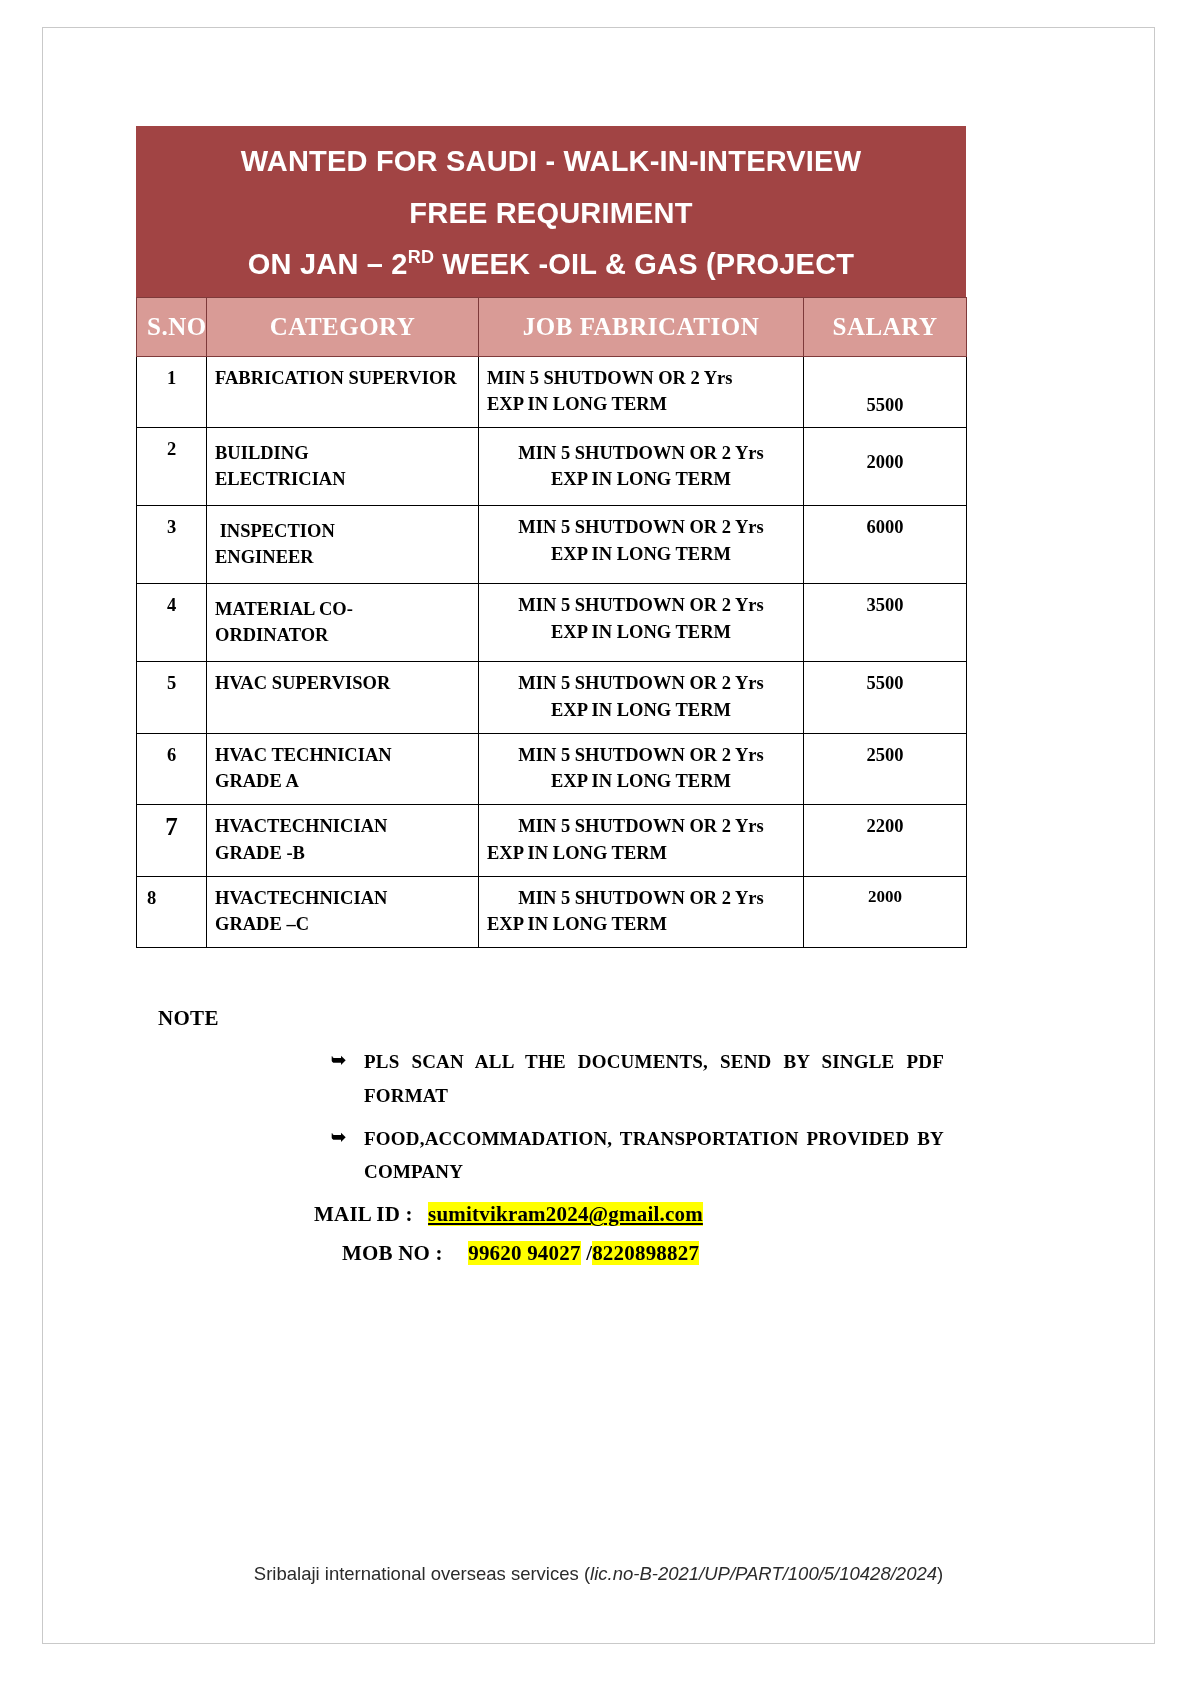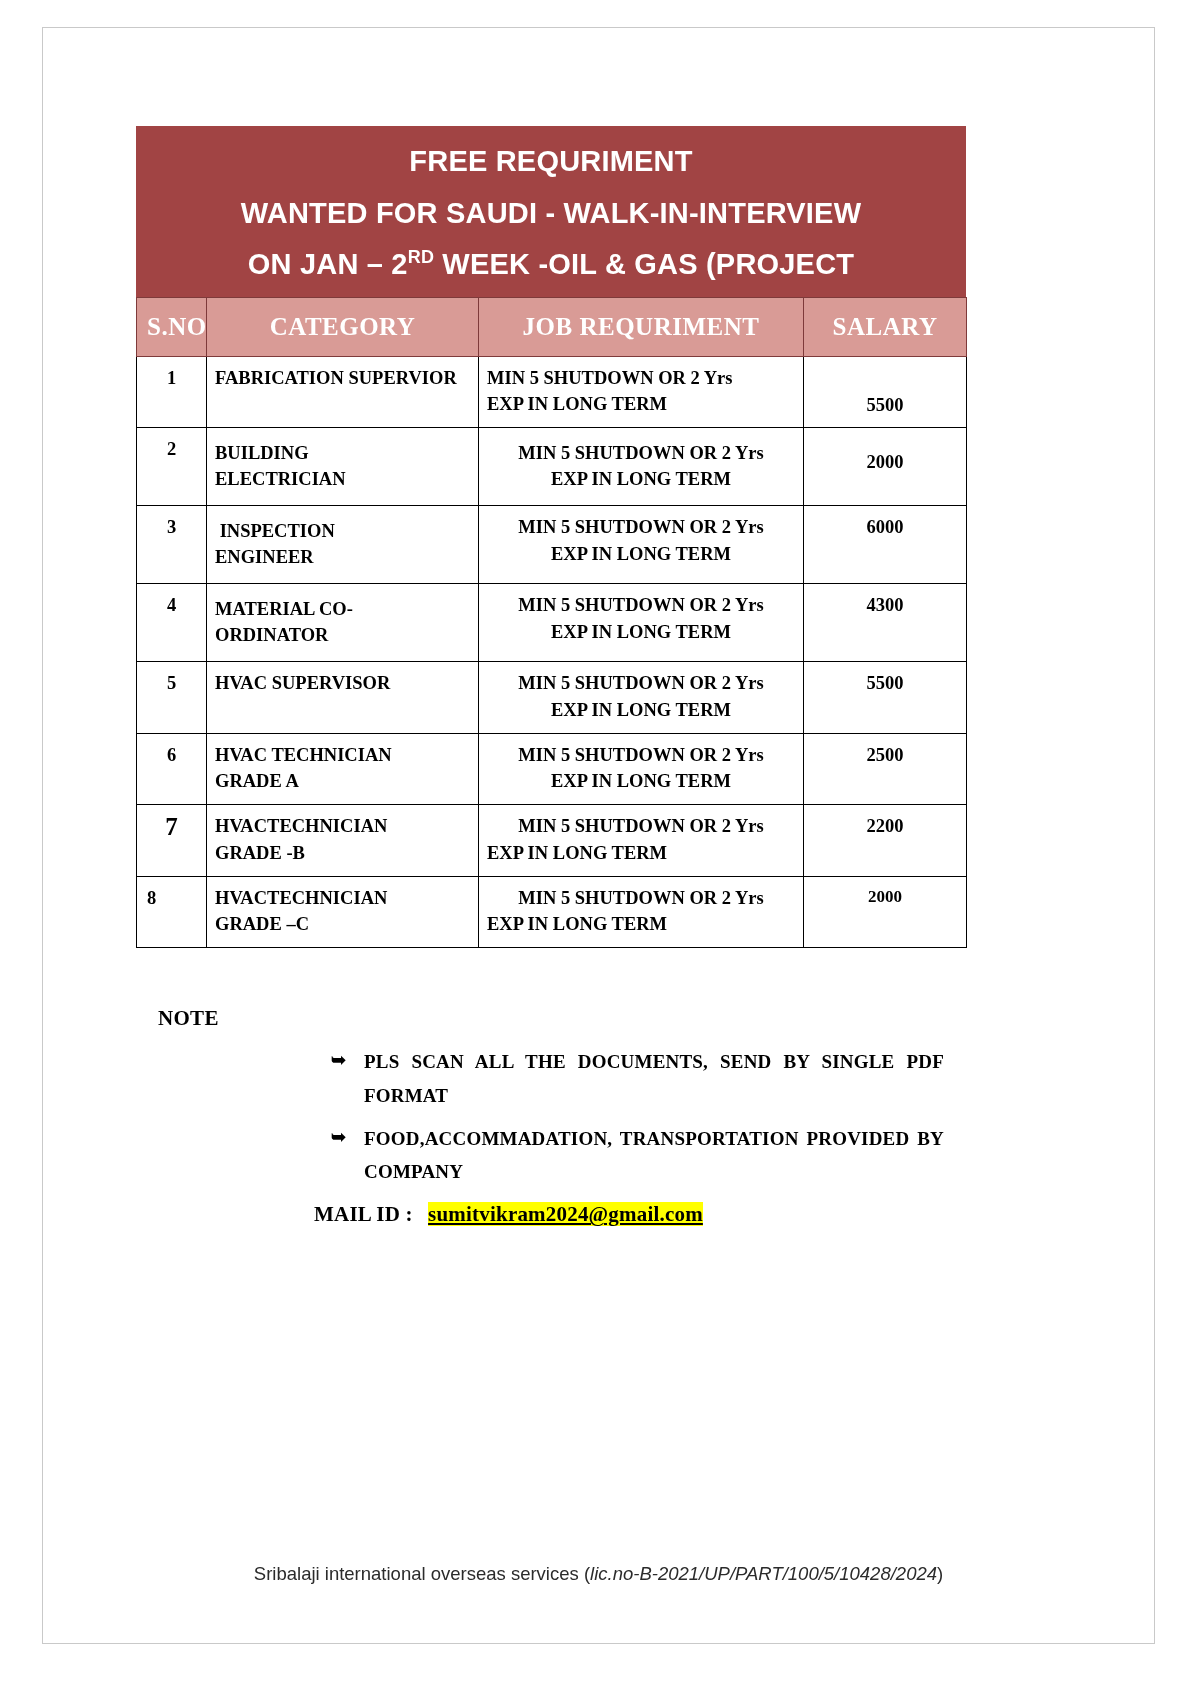--- a/index.html
+++ b/index.html
@@ -162,37 +162,37 @@
   }
   .footer .lic { font-style: italic; }
 </style>
 </head>
 <body>
 
 <div class="page">
   <div class="inner">
 
     <div class="banner">
+      <div class="line">WANTED FOR SAUDI -  WALK-IN-INTERVIEW</div>
       <div class="line">FREE REQURIMENT</div>
-      <div class="line">WANTED FOR SAUDI -  WALK-IN-INTERVIEW</div>
       <div class="line"><span>ON JAN – 2</span><sup>RD</sup><span> WEEK  -OIL &amp; GAS (PROJECT</span></div>
     </div>
 
     <table class="jobs">
       <colgroup>
         <col class="col1">
           <col class="col2">
           <col class="col3">
           <col class="col4">
       </colgroup>
       <thead>
         <tr>
           <th>S.NO</th>
           <th>CATEGORY</th>
-          <th>JOB REQURIMENT</th>
+          <th>JOB FABRICATION</th>
           <th>SALARY</th>
         </tr>
       </thead>
       <tbody>
         <tr style="height:66px;">
           <td class="sno">1</td>
           <td class="cat">FABRICATION SUPERVIOR</td>
           <td class="desc">
             <span class="l1" style="text-align:left;display:block;">MIN 5 SHUTDOWN OR  2 Yrs</span>
             <span class="l2" style="text-align:left;display:block;">EXP IN LONG TERM</span>
@@ -217,21 +217,21 @@
           </td>
           <td class="sal">6000</td>
         </tr>
         <tr style="height:78px;">
           <td class="sno">4</td>
           <td class="cat" style="vertical-align:middle;">MATERIAL CO-<br>ORDINATOR</td>
           <td class="desc">
             <span class="l1">MIN 5 SHUTDOWN OR  2 Yrs</span>
             <span class="l2">EXP IN LONG TERM</span>
           </td>
-          <td class="sal">4300</td>
+          <td class="sal">3500</td>
         </tr>
         <tr style="height:58px;">
           <td class="sno" style="vertical-align:top;padding-top:8px;">5</td>
           <td class="cat">HVAC SUPERVISOR</td>
           <td class="desc">
             <span class="l1">MIN 5 SHUTDOWN OR  2 Yrs</span>
             <span class="l2">EXP IN LONG TERM</span>
           </td>
           <td class="sal">5500</td>
         </tr>
@@ -277,19 +277,24 @@
         <span>FOOD,ACCOMMADATION, TRANSPORTATION PROVIDED BY COMPANY</span>
       </li>
     </ul>
 
 
     <div class="mail-line">
       <span>MAIL ID    :</span>
       <span class="sep"></span><span class="hl mail-val">sumitvikram2024@gmail.com</span>
     </div>
 
+    <div class="mob-line">
+      <span>MOB NO      :</span>
+      <span class="sep"></span><span class="sep"></span><span class="hl">99620 94027</span>
+      <span>/</span><span class="hl">8220898827</span>
+    </div>
 
   </div>
 
   <div class="footer">
     <span>Sribalaji international overseas services (</span><span class="lic">lic.no-B-2021/UP/PART/100/5/10428/2024</span><span>)</span>
   </div>
 </div>
 
 </body></html>

